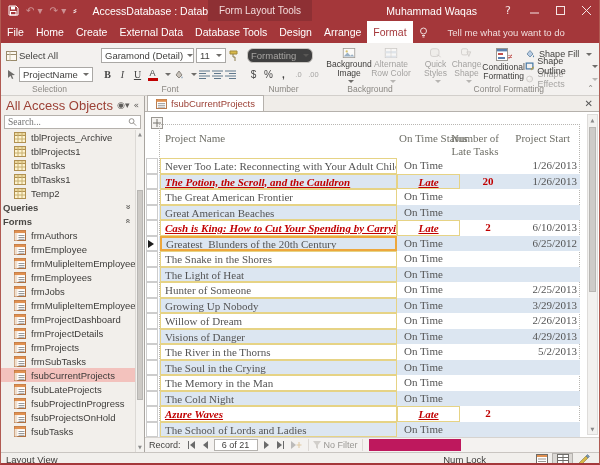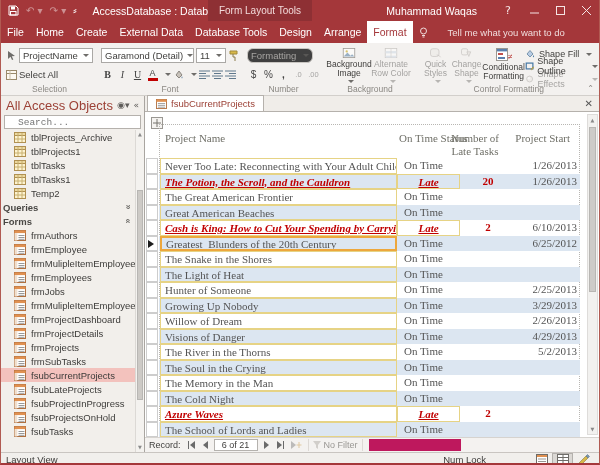--- a/index.html
+++ b/index.html
@@ -44,21 +44,21 @@
   .stack{ display:flex; flex-direction:column; justify-content:flex-start; gap:1px; padding-top:3px;}
   .smallbtn{ display:flex; align-items:center; gap:3px; font-size:9px; color:#3e3d3b; height:12px;}
   .collapse{ position:absolute; right:5px; bottom:2px; color:#8a8782; font-size:8px; font-family:"DejaVu Sans",sans-serif;}
   
   .main{ display:flex; height:356px; }
   .sidebar{ width:144px; background:#f2efeb; border-right:1px solid #a9a5a0; display:flex; flex-direction:column;}
   .s-head{ height:18px; display:flex; align-items:center; padding:0 5px; }
   .s-title{ flex:1; font-size:13px; color:#9c4136; white-space:nowrap;}
   .s-hicon{ color:#5f5d5a; font-size:9px; margin-left:4px; font-family:"DejaVu Sans",sans-serif;}
   .s-search{ margin:1px 3px 1px 3px; height:14px; background:#fff; border:1px solid #b5b1ac; display:flex; align-items:center;}
-  .s-search input{ border:0; outline:0; flex:1; font-size:9.5px; padding:0 13px; color:#555; background:transparent; font-family:Liberation Mono, monospace;}
+  .s-search input{ border:0; outline:0; flex:1; font-size:9.5px; padding:0 3px; color:#555; background:transparent; font-family:Liberation Serif, serif;}
   .s-list{ position:relative; flex:1; overflow:hidden; }
   .s-item{ height:14px; display:flex; align-items:center; gap:5px; padding-left:13px; padding-right:12px;
     font-size:9.5px; color:#3c3b39; white-space:nowrap;}
   .s-item.sel{ background:#f3c2bd; }
   .s-section{ height:14px; display:flex; align-items:center; justify-content:space-between;
     padding:0 14px 0 2px; font-weight:bold; font-size:9.5px; color:#4a4845;}
   .s-chev{ display:inline-block; font-size:9px; color:#6a6865; }
   .s-chev.down{ transform:rotate(-90deg); }
   .s-chev.up{ transform:rotate(90deg); }
   .s-scroll{ position:absolute; right:0; top:0; bottom:0; width:9px; background:#f4f2ef; border-left:1px solid #dcd9d5;}
@@ -167,35 +167,35 @@
           <line x1="3" y1="8.5" x2="6" y2="8.5" stroke="#f0dcdc"></line>
           <line x1="3.5" y1="10" x2="5.5" y2="10" stroke="#f0dcdc"></line>
         </svg>
       <span>Tell me what you want to do</span>
     </div>
   </div>
 
   <div class="ribbon">
     <div class="rgroup">
       <div class="rrow">
-        <svg width="11" height="11" viewBox="0 0 11 11">
-            <path d="M2 1 L2 9 L4.5 6.8 L6 10 L7.3 9.4 L5.8 6.3 L9 6 Z" fill="#6f6d6a"></path>
-          </svg>
-        <span class="combo" style="width:74px">
-            <span>ProjectName</span>
-            <span class="caret"></span>
-          </span>
-      </div>
-      <div class="rrow">
         <svg width="11" height="10" viewBox="0 0 11 10">
             <rect x="0.5" y="0.5" width="10" height="9" fill="#fdf9f0" stroke="#9a8a6a"></rect>
             <line x1="0.5" y1="3.5" x2="10.5" y2="3.5" stroke="#9a8a6a"></line>
             <line x1="4" y1="0.5" x2="4" y2="9.5" stroke="#c8bfa8"></line>
           </svg>
         <span style="font-size:9.5px;color:#3e3d3b">Select All</span>
+      </div>
+      <div class="rrow">
+        <svg width="11" height="11" viewBox="0 0 11 11">
+            <path d="M2 1 L2 9 L4.5 6.8 L6 10 L7.3 9.4 L5.8 6.3 L9 6 Z" fill="#6f6d6a"></path>
+          </svg>
+        <span class="combo" style="width:74px">
+            <span>ProjectName</span>
+            <span class="caret"></span>
+          </span>
       </div>
       <div class="rglabel">Selection</div>
     </div>
     <div class="rsep"></div>
 
     <div class="rgroup">
       <div class="rrow">
         <span class="combo" style="width:93px">
             <span>Garamond (Detail)</span>
             <span class="caret"></span>

